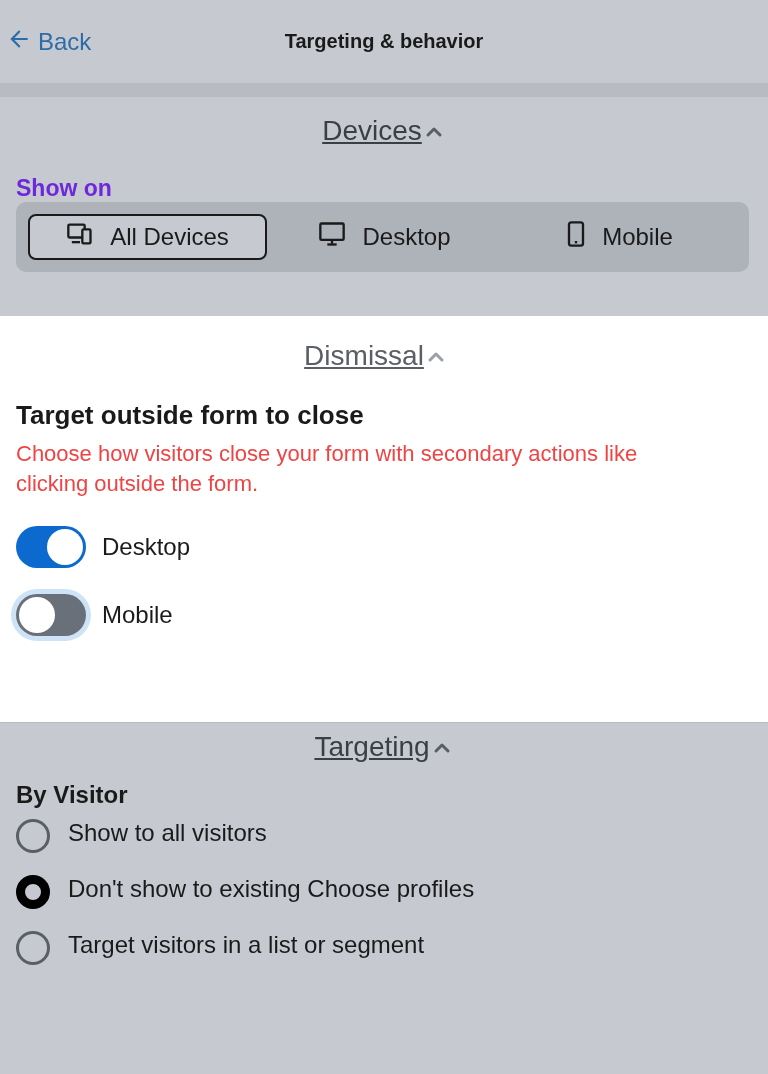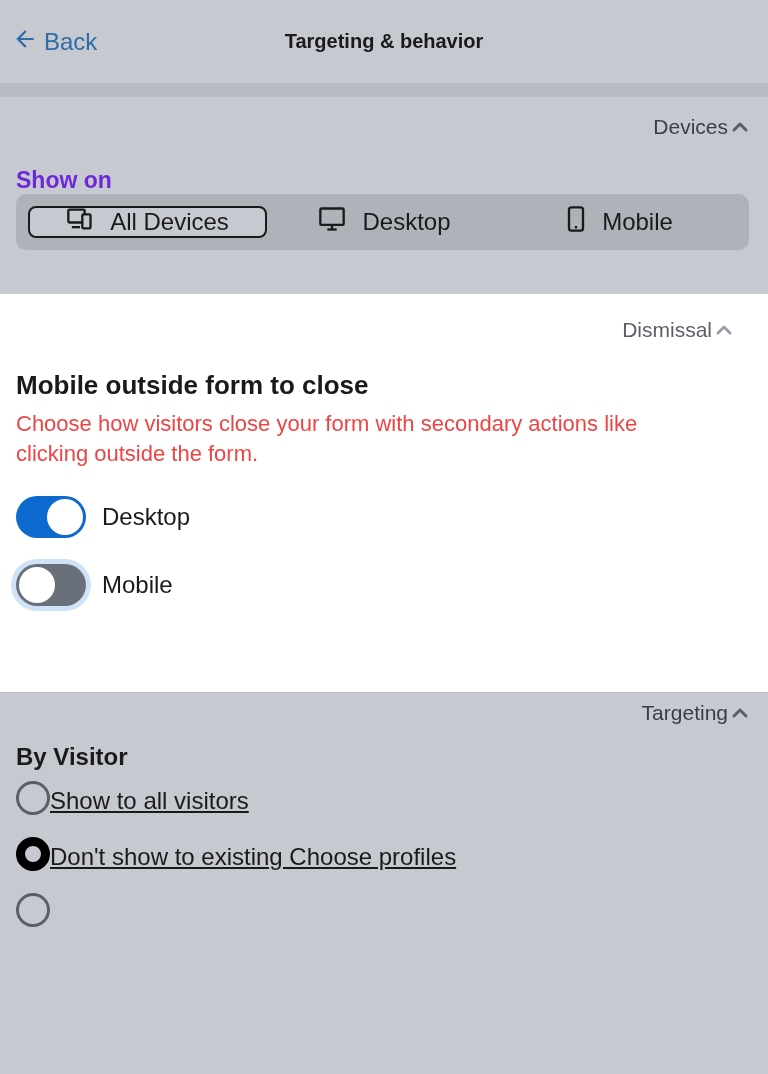--- a/index.html
+++ b/index.html
@@ -14,21 +14,21 @@
 
   
   .dimmed {
     background: #c6cad0;
   }
 
   .topbar {
     display: flex;
     align-items: center;
     height: 84px;
-    padding: 0 12px;
+    padding: 0 6px;
     border-bottom: 1px solid #b8bcc2;
   }
   .back {
     display: flex;
     align-items: center;
     gap: 6px;
     color: #2e6ca8;
     font-size: 24px;
     font-weight: 500;
     cursor: pointer;
@@ -48,45 +48,46 @@
     border-top: 1px solid #b8bcc2;
     position: relative;
   }
   .section.white {
     background: #fff;
     border-top: none;
   }
   .section-header {
     display: flex;
     align-items: center;
-    justify-content: flex-end;
-    font-size: 21px;
+    justify-content: center;
+    font-size: 28px;
     font-weight: 500;
     color: #3a3f46;
     margin-bottom: 28px;
+    text-decoration: underline;
   }
   .section.white .section-header { color: #5a5f66; }
   .chev {
     width: 24px; height: 24px;
     color: #5a5f66;
   }
 
   .sublabel {
     font-size: 23px;
     font-weight: 600;
     color: #6d28d9;
   }
 
   
   .segmented {
     display: flex;
     background: #aeb3ba;
     border-radius: 10px;
     padding: 12px;
-    height: 56px;
+    height: 70px;
     width: 733px;
   }
   .seg-btn {
     flex: 1;
     display: flex;
     align-items: center;
     justify-content: center;
     gap: 16px;
     font-size: 24px;
     font-weight: 500;
@@ -143,24 +144,24 @@
   }
   .toggle-label {
     font-size: 24px;
     font-weight: 500;
     color: #1a1a1a;
   }
 
   
   .radio-row {
     display: flex;
-    align-items: flex-end;
+    align-items: flex-start;
+    gap: 18px;
     margin: 10px 0 22px 0;
     cursor: pointer;
-    text-decoration: underline;
   }
   .radio {
     width: 34px; height: 34px;
     border-radius: 50%;
     border: 3px solid #5a5f66;
     background: transparent;
     position: relative;
   }
   .radio.selected {
     border: 9px solid #000;
@@ -249,21 +250,21 @@
 <div class="section white dismissal-section">
   <div class="section-header">
     <span>Dismissal</span>
     <span class="chev">
       <svg width="24" height="24" viewBox="0 0 24 24" fill="none" stroke="#9aa0a8" stroke-width="3" stroke-linecap="round" stroke-linejoin="round">
           <polyline points="6 15 12 9 18 15"></polyline>
         </svg>
     </span>
   </div>
 
-  <div class="big-heading">Mobile outside form to close</div>
+  <div class="big-heading">Target outside form to close</div>
   <div class="desc">Choose how visitors close your form with secondary actions like clicking outside the form.</div>
 
   <div class="toggle-row">
     <div class="switch on">
         <div class="knob"></div>
       </div>
     <span class="toggle-label">Desktop</span>
   </div>
 
   <div class="toggle-row">
@@ -291,14 +292,15 @@
     <span class="radio-label">Show to all visitors</span>
   </div>
 
   <div class="radio-row">
     <div class="radio selected"></div>
     <span class="radio-label">Don't show to existing Choose profiles</span>
   </div>
 
   <div class="radio-row">
     <div class="radio"></div>
+    <span class="radio-label">Target visitors in a list or segment</span>
   </div>
 </div>
 
 </body></html>

